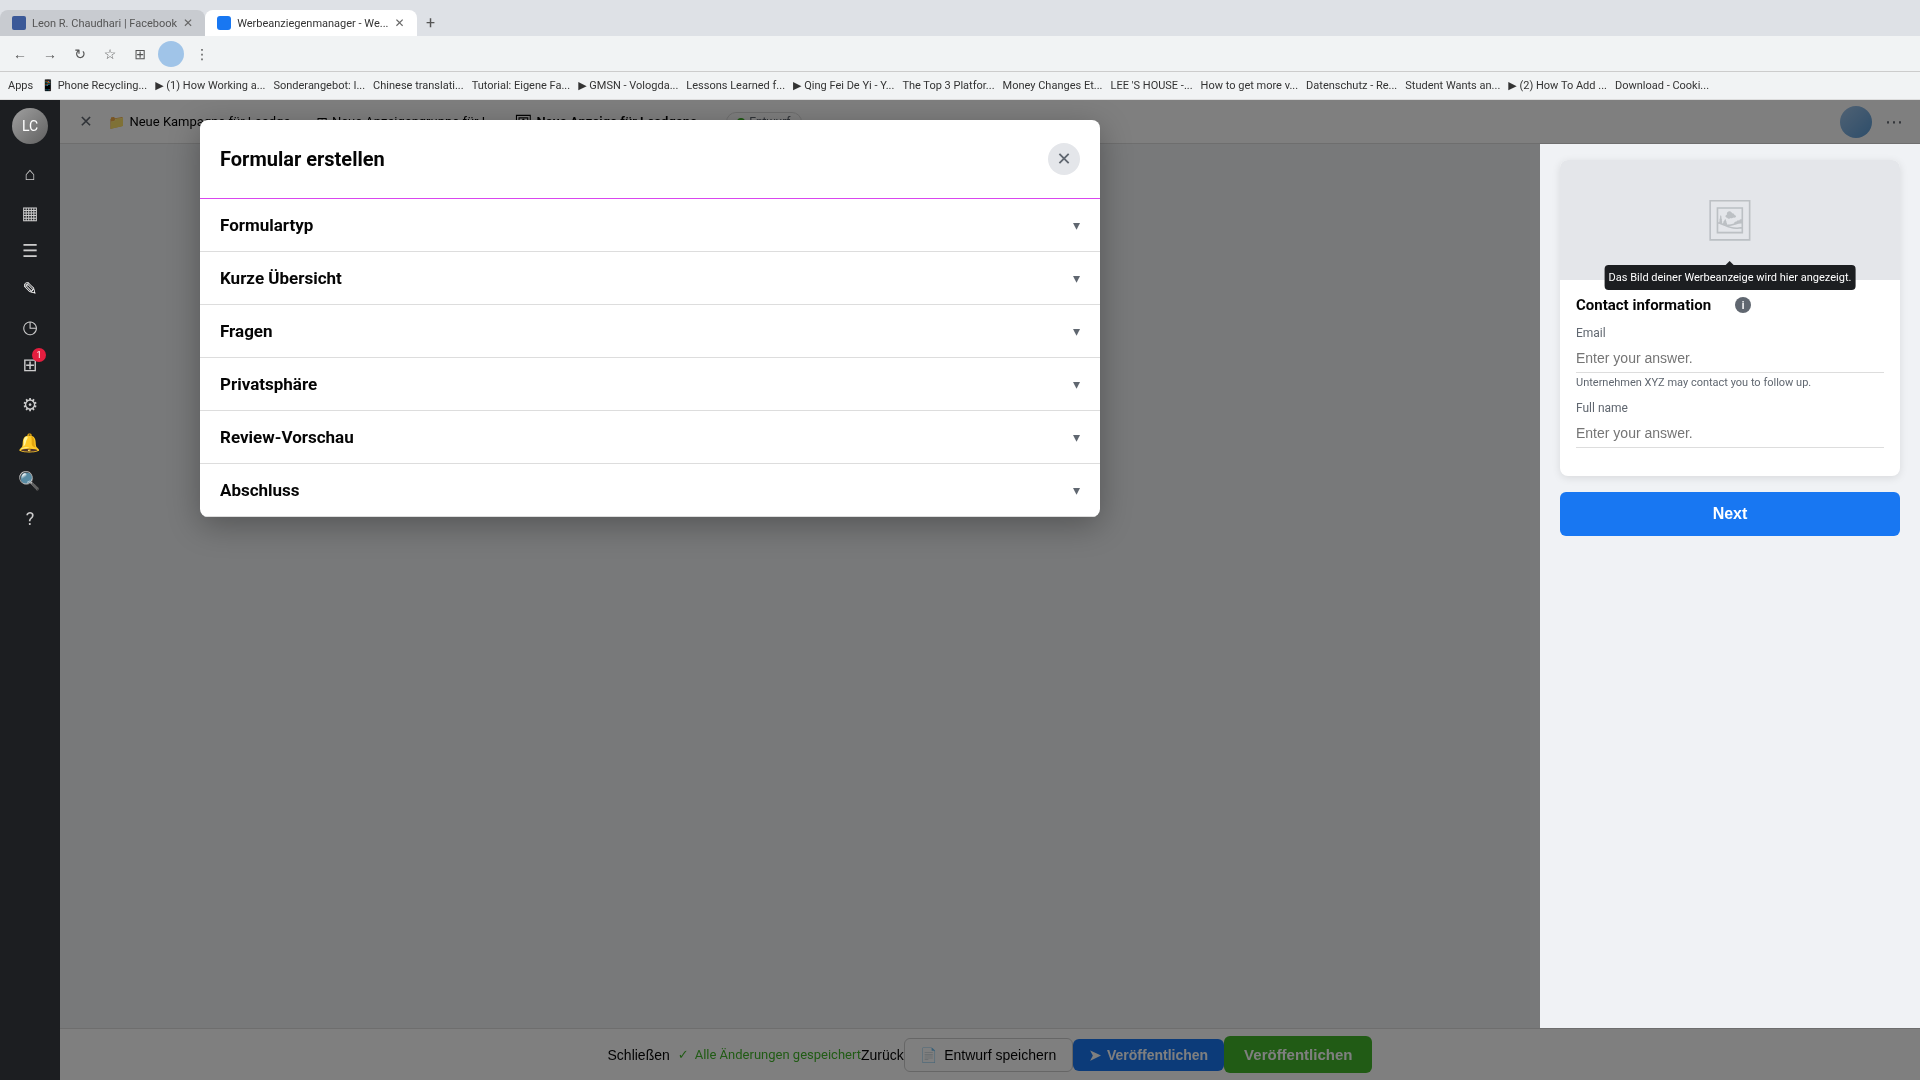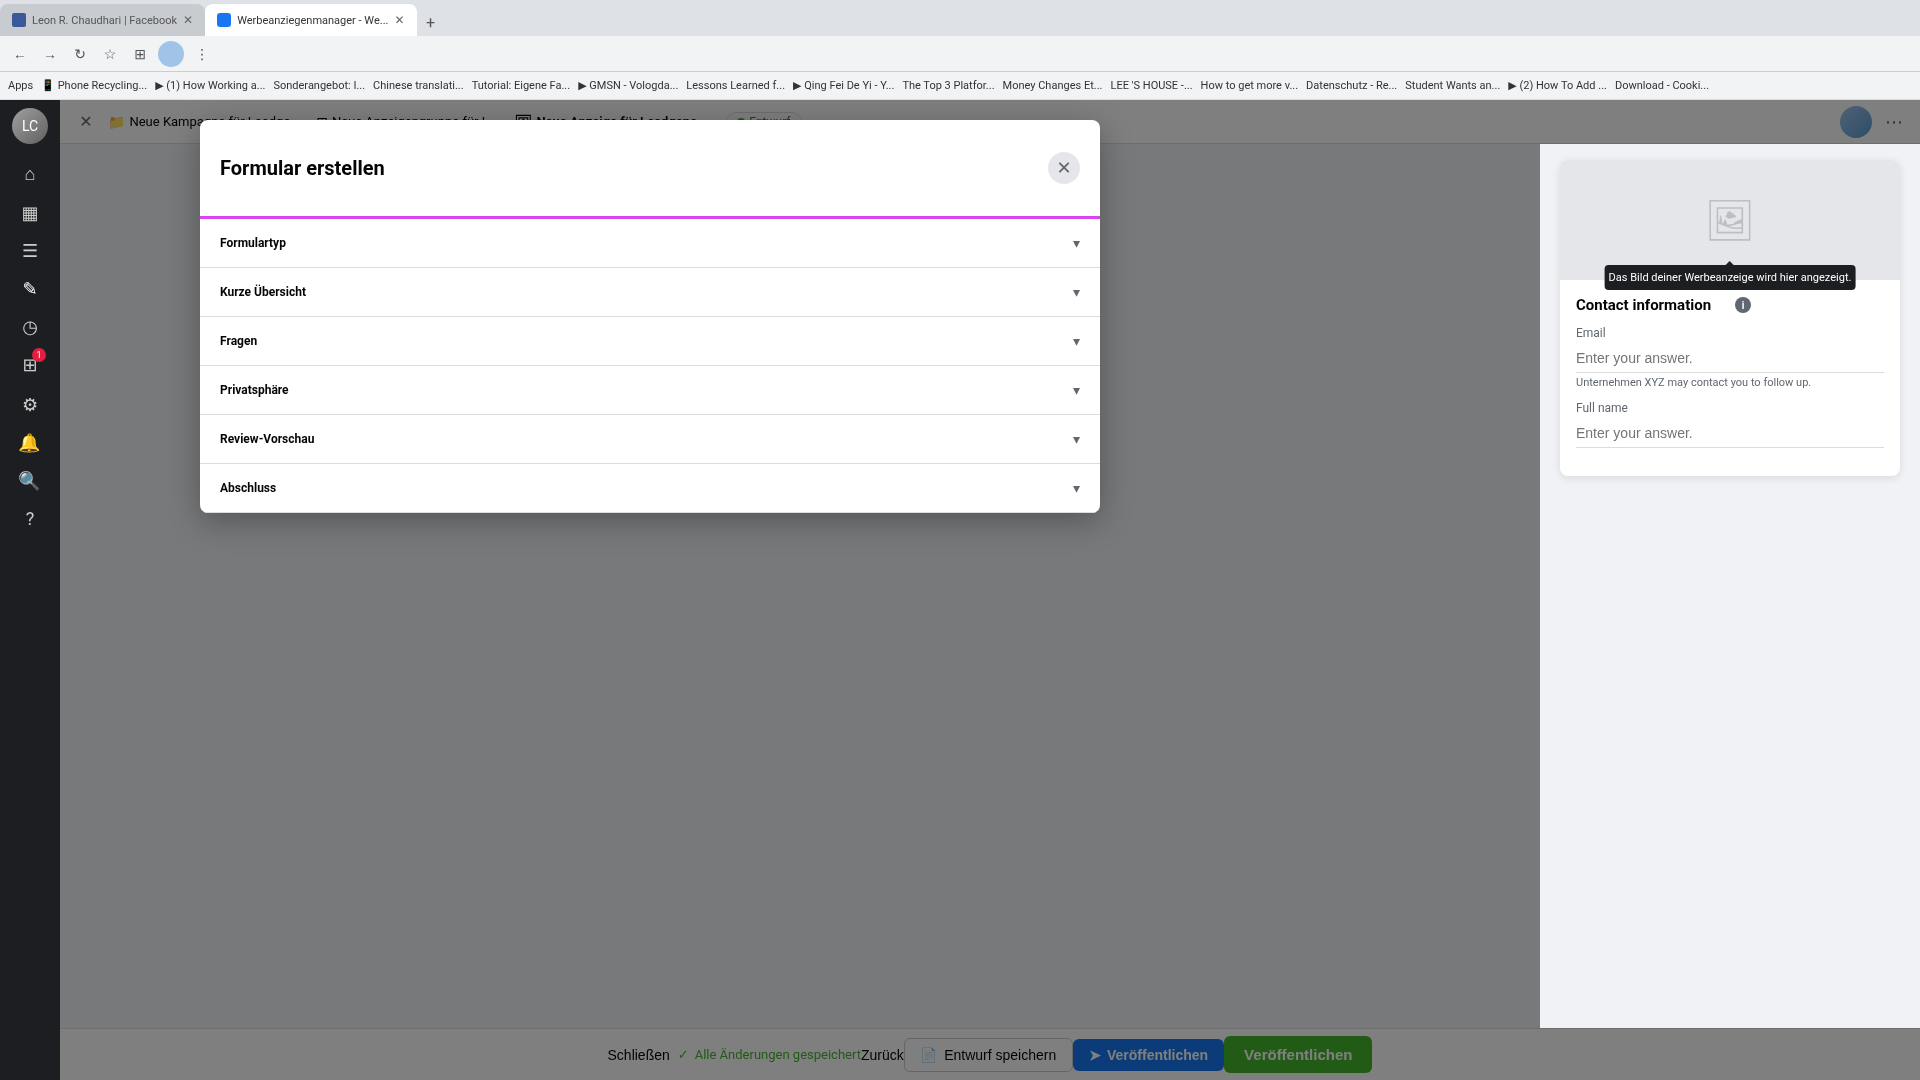--- a/index.html
+++ b/index.html
@@ -1,21 +1,21 @@
 <!DOCTYPE html>
 <html><head>
   <meta charset="utf-8">
   <style>
     * { box-sizing: border-box; margin: 0; padding: 0; }
     body { font-family: -apple-system, BlinkMacSystemFont, 'Segoe UI', Roboto, sans-serif; background: #f0f2f5; width: 1920px; height: 1080px; overflow: hidden; position: relative; }
 
     
     .browser-chrome { width: 100%; background: #dee1e6; }
     .browser-tab-bar { display: flex; align-items: flex-end; padding: 6px 0 0 0; background: #dee1e6; height: 36px; }
-    .browser-tab { display: flex; align-items: center; background: #fff; border-radius: 8px 8px 0 0; padding: 0 12px; height: 32px; font-size: 12px; color: #333; gap: 6px; min-width: 180px; max-width: 220px; }
+    .browser-tab { display: flex; align-items: center; background: #fff; border-radius: 8px 8px 0 0; padding: 0 12px; height: 26px; font-size: 12px; color: #333; gap: 6px; min-width: 180px; max-width: 220px; }
     .browser-tab.inactive { background: #c8cbd0; color: #555; }
     .browser-tab .tab-favicon { width: 14px; height: 14px; background: #3b5998; border-radius: 2px; flex-shrink: 0; }
     .browser-tab .tab-title { flex: 1; overflow: hidden; text-overflow: ellipsis; white-space: nowrap; font-size: 11px; }
     .browser-tab .tab-close { font-size: 12px; color: #666; cursor: pointer; flex-shrink: 0; }
     .tab-new { width: 28px; height: 28px; display: flex; align-items: center; justify-content: center; font-size: 16px; color: #555; cursor: pointer; }
 
     .browser-toolbar { display: flex; align-items: center; background: #f1f3f4; height: 36px; padding: 0 8px; gap: 6px; border-bottom: 1px solid #ccc; }
     .browser-nav-btn { width: 24px; height: 24px; display: flex; align-items: center; justify-content: center; border-radius: 50%; cursor: pointer; font-size: 14px; color: #555; }
     .browser-address-bar { flex: 1; height: 26px; background: #fff; border: 1px solid #ccc; border-radius: 13px; padding: 0 12px; font-size: 11px; color: #333; display: flex; align-items: center; overflow: hidden; }
 
@@ -47,29 +47,29 @@
     .entwurf-dot { width: 8px; height: 8px; border-radius: 50%; background: #42b72a; }
     .nav-right { display: flex; align-items: center; gap: 8px; }
     .nav-avatar { width: 32px; height: 32px; border-radius: 50%; background: linear-gradient(135deg, #a0c4e8, #5b9bd5); cursor: pointer; }
     .nav-more { width: 28px; height: 28px; display: flex; align-items: center; justify-content: center; border-radius: 50%; cursor: pointer; font-size: 18px; color: #606770; }
 
     
     .modal-overlay { position: absolute; top: 0; left: 0; width: 100%; height: 100%; background: rgba(0,0,0,0.5); display: flex; align-items: flex-start; justify-content: flex-start; z-index: 10; }
 
     
     .modal { background: #fff; border-radius: 8px; width: 900px; margin: 20px 0 0 140px; max-height: 680px; overflow: hidden; display: flex; flex-direction: column; box-shadow: 0 8px 32px rgba(0,0,0,0.3); }
-    .modal-header { padding: 32px 20px; border-bottom: 3px solid #d946ef; display: flex; align-items: center; justify-content: space-between; }
+    .modal-header { padding: 23px 20px; border-bottom: 1px solid #d946ef; display: flex; align-items: center; justify-content: space-between; }
     .modal-title { font-size: 20px; font-weight: 700; color: #050505; }
     .modal-close { width: 32px; height: 32px; border-radius: 50%; background: #e4e6ea; display: flex; align-items: center; justify-content: center; cursor: pointer; font-size: 18px; color: #606770; border: none; }
     .modal-body { flex: 1; overflow-y: auto; padding: 0; }
 
     
     .accordion-item { border-bottom: 1px solid #ddd; }
     .accordion-header { display: flex; align-items: center; justify-content: space-between; padding: 16px 20px; cursor: pointer; }
-    .accordion-label { font-size: 12px; font-weight: 700; color: #050505; }
+    .accordion-label { font-size: 17px; font-weight: 700; color: #050505; }
     .accordion-chevron { font-size: 14px; color: #606770; }
 
     .preview-card { background: #fff; border-radius: 8px; width: 340px; overflow: hidden; box-shadow: 0 2px 8px rgba(0,0,0,0.1); }
     .preview-image-area { background: #e4e6ea; height: 120px; display: flex; align-items: center; justify-content: center; position: relative; }
     .preview-image-icon { font-size: 40px; color: #bcc0c4; }
     .preview-tooltip { position: absolute; bottom: -10px; left: 50%; transform: translateX(-50%); background: #1c1e21; color: #fff; font-size: 11px; padding: 6px 4px; border-radius: 4px; white-space: nowrap; z-index: 5; }
     .preview-tooltip::after { content: ''; position: absolute; top: -4px; left: 50%; transform: translateX(-50%); border: 4px solid transparent; border-bottom-color: #1c1e21; border-top: none; }
 
     .preview-form { padding: 16px; }
     .preview-form-title { font-size: 15px; font-weight: 700; color: #050505; margin-bottom: 12px; display: flex; align-items: center; gap: 24px; }
@@ -286,20 +286,23 @@
               <div class="form-field-hint">Unternehmen XYZ may contact you to follow up.</div>
             </div>
 
             <div class="form-field">
               <div class="form-field-label">Full name</div>
               <input class="form-field-input" type="text" style="color: rgb(188, 192, 196);" placeholder="Enter your answer.">
             </div>
           </div>
         </div>
 
+        <div style="width:340px; margin-top:16px;">
+          <button class="next-btn">Next</button>
+        </div>
 
       </div>
 
     </div>
 
     <div class="bottom-bar">
       <div class="bottom-left">
         <button class="close-btn">Schließen</button>
         <div class="saved-indicator">
           <span>✓</span>

